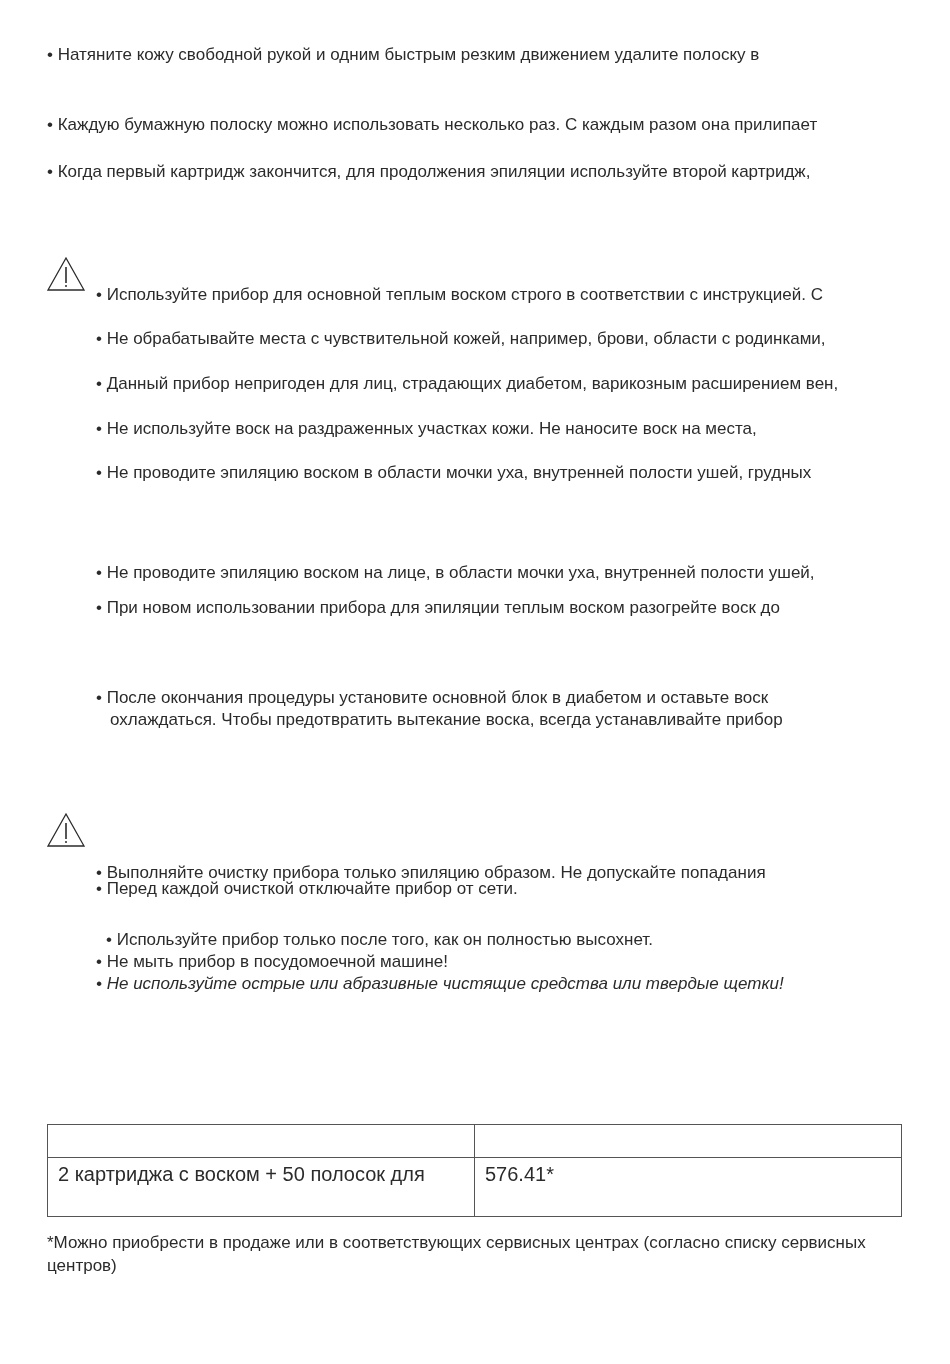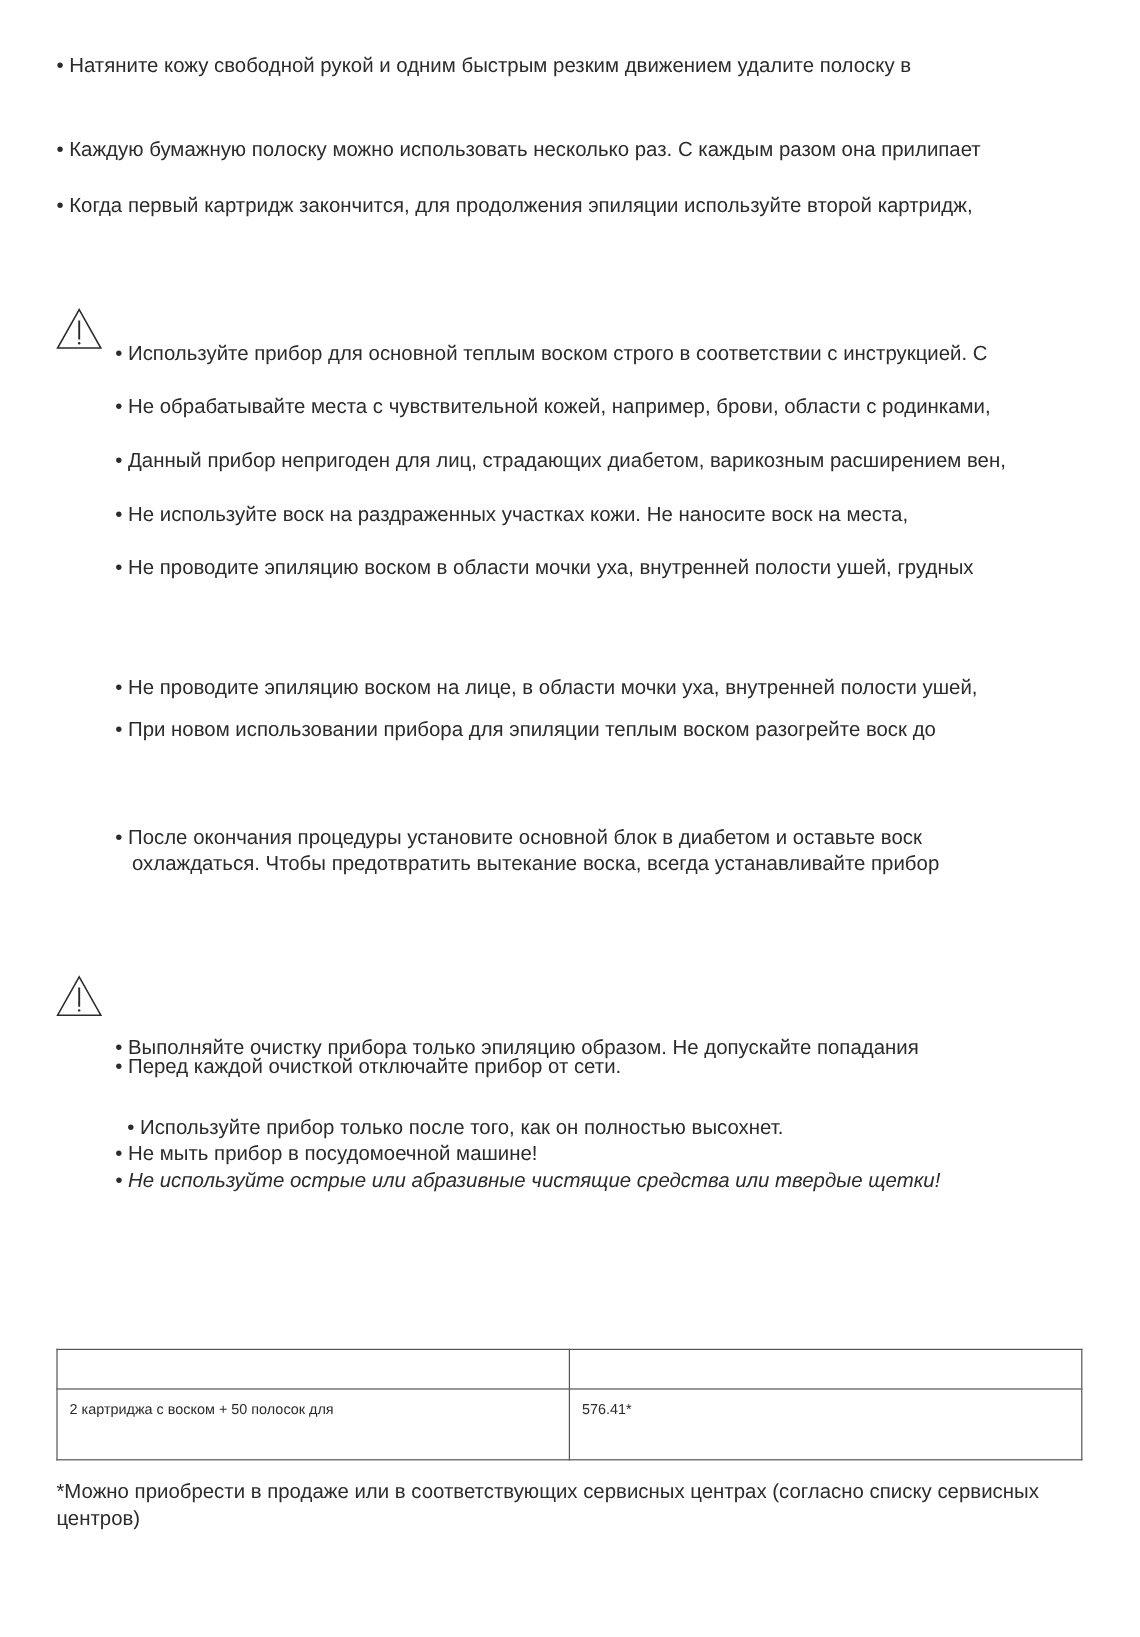--- a/index.html
+++ b/index.html
@@ -1,21 +1,21 @@
 <!DOCTYPE html>
 <html><head>
 <meta charset="utf-8">
 <style>
   html, body { margin: 0; padding: 0; background: #ffffff; }
   body { width: 950px; height: 1364px; position: relative; overflow: hidden;
          font-family: "Liberation Sans", sans-serif; color: #2b2b2b; font-size: 17px; }
   .line { position: absolute; white-space: nowrap; line-height: 22px; }
   .warn { position: absolute; width: 40px; height: 36px; }
   table.acc { position: absolute; left: 47px; top: 1124px; width: 855px; border-collapse: collapse; }
-  table.acc td { border: 1.5px solid #555; vertical-align: top; padding: 0 10px; font-size: 12px; line-height: 22px; }
+  table.acc td { border: 1.5px solid #555; vertical-align: top; padding: 0 10px; font-size: 20px; line-height: 22px; }
   table.acc tr.h td { height: 32px; }
   table.acc tr.r td { height: 53px; padding-top: 5px; }
   .foot { position: absolute; left: 47px; top: 1231px; width: 840px; line-height: 23px; }
 </style>
 </head>
 <body>
 
 <div class="line" style="left:47px; top:44px;">• Натяните кожу свободной рукой и одним быстрым резким движением удалите полоску в</div>
 <div class="line" style="left:47px; top:114px;">• Каждую бумажную полоску можно использовать несколько раз. С каждым разом она прилипает</div>
 <div class="line" style="left:47px; top:161px;">• Когда первый картридж закончится, для продолжения эпиляции используйте второй картридж,</div>

